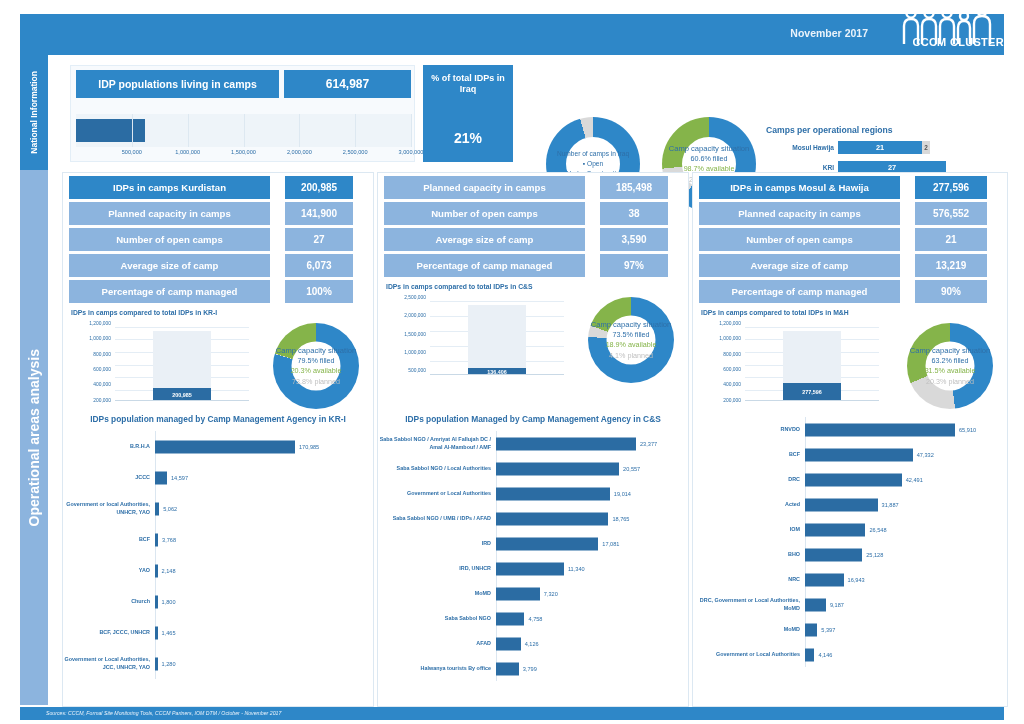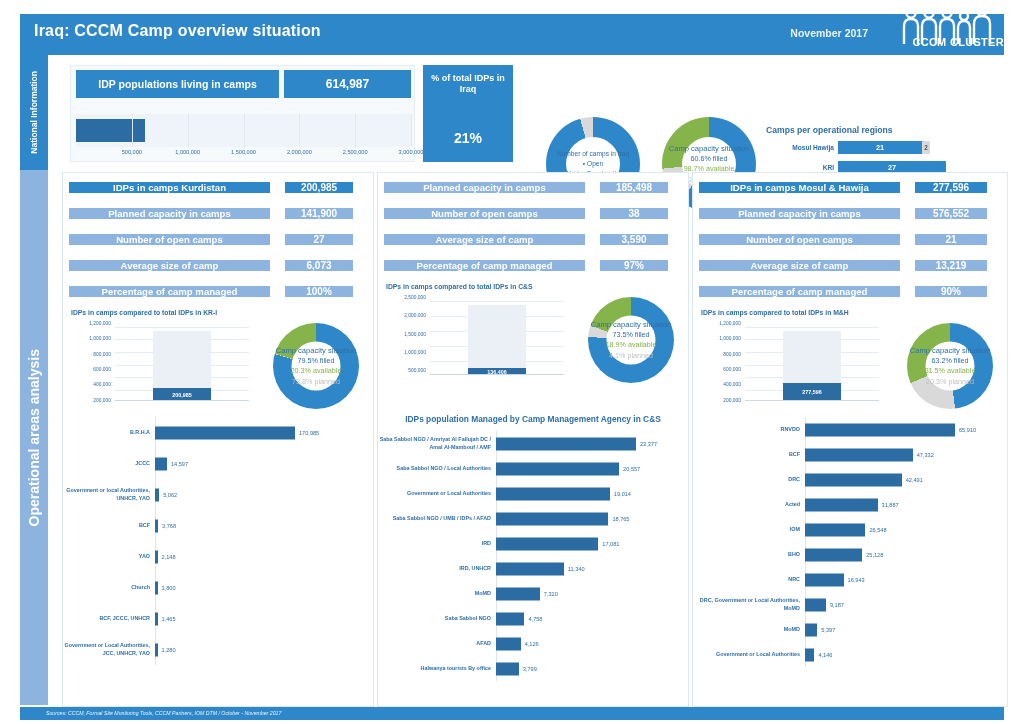--- a/index.html
+++ b/index.html
@@ -154,21 +154,21 @@
 
   
   .panel {
     position:absolute; top: 172px; height: 535px;
     background:#fff; border:1px solid #dce8f2;
   }
   .p1 { left: 62px;  width: 312px; }
   .p2 { left: 377px; width: 312px; }
   .p3 { left: 692px; width: 316px; }
 
-  .kpi-row { position:relative; height: 23px; margin: 3px 20px 0 6px; display:flex; gap:15px;align-items:center; }
+  .kpi-row { position:relative; height: 23px; margin: 3px 20px 0 6px; display:flex; gap:15px; }
   .kpi-row .k-label {
     flex: 0 0 201px; color:#fff; font-size: 9.6px; font-weight:bold;
     display:flex; align-items:center; justify-content:center; text-align:center;
   }
   .kpi-row .k-value {
     flex: 1; color:#fff; font-size: 10px; font-weight:bold;
     display:flex; align-items:center; justify-content:center;
   }
   .kpi-row.primary .k-label, .kpi-row.primary .k-value { background:#2e87c8; }
   .kpi-row.secondary .k-label, .kpi-row.secondary .k-value { background:#8cb4de; }
@@ -227,21 +227,20 @@
     position:absolute; left: 26px; top: 2.5px;
     color:#eaf3fb; font-size: 5.2px; font-style: italic;
   }
 </style>
 </head>
 <body>
 
 <div class="page">
 
   <div class="header">
-    <div class="header-title">Iraq: CCCM Camp overview situation</div>
     <div class="header-date">November 2017</div>
   </div>
   <div class="header-rule"></div>
   <div class="logo-wrap">
     <svg width="112" height="40" viewBox="0 0 112 40">
       <g fill="none" stroke="#ffffff" stroke-width="2.4">
         <path d="M10 38 V20 q0-7 7-7 q7 0 7 7 V38"></path>
         <circle cx="17" cy="7" r="4.6"></circle>
         <path d="M28 38 V20 q0-7 7-7 q7 0 7 7 V38"></path>
         <circle cx="35" cy="7" r="4.6"></circle>
@@ -392,20 +391,21 @@
           <div class="hole"></div>
           <div class="donut-label">
             <div class="ttl">Camp capacity situation</div>
             <div class="dl-filled">79.5% filled</div>
             <div class="dl-avail">20.3% available</div>
             <div class="dl-plan">73.8% planned</div>
           </div>
         </div>
       </div>
       <div class="bottom">
+        <div class="bot-title">IDPs population managed by Camp Management Agency in KR-I</div>
         <div class="bot-plot" style="height:248px">
           <div class="bot-axisline" style="left:92px"></div>
           <div class="bar-row" style="height:31px">
             <div class="bar-name" style="width:92px">B.R.H.A</div>
             <div class="bar-track">
               <div class="bar-fill" style="width:140px;height:13px"></div>
               <div class="bar-val" style="left:144px">170,985</div>
             </div>
           </div>
           <div class="bar-row" style="height:31px">

